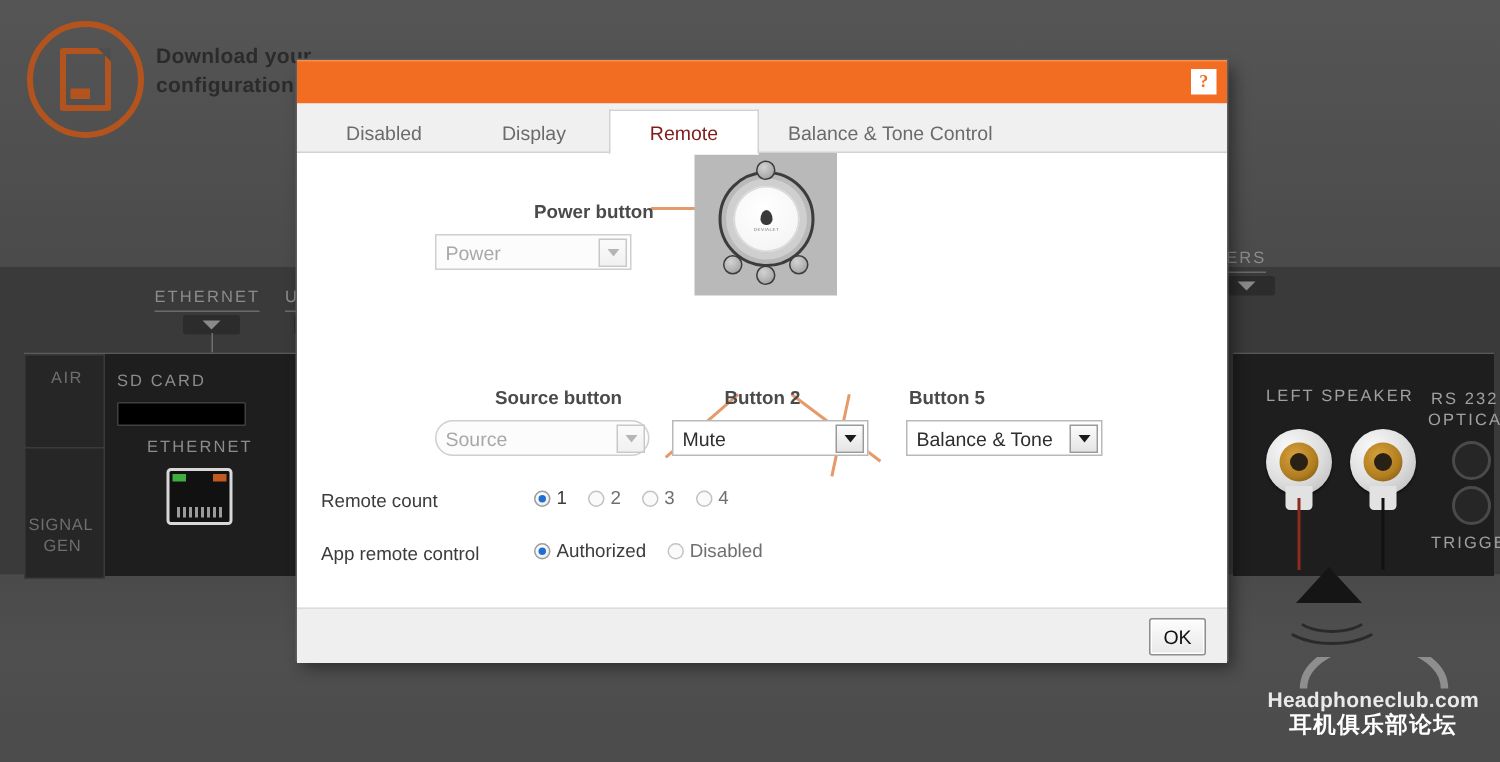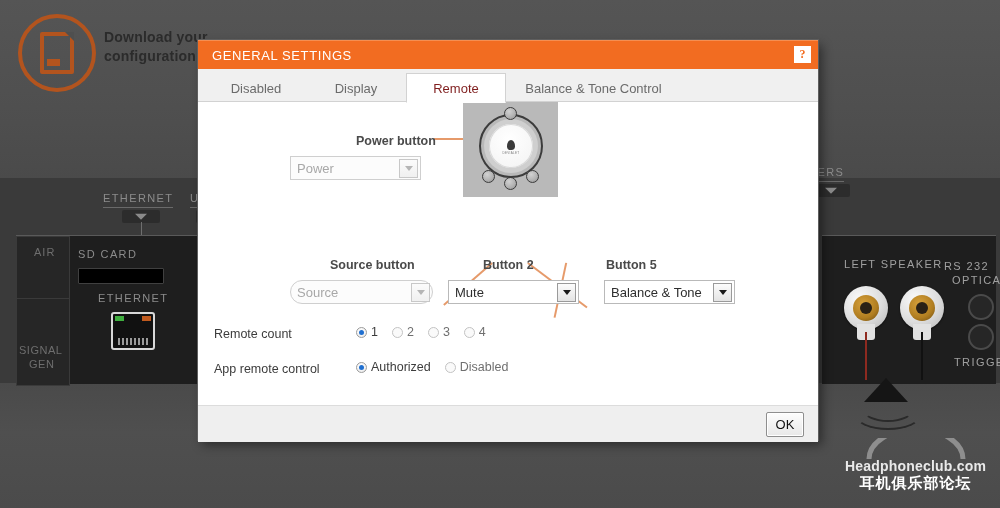--- a/index.html
+++ b/index.html
@@ -457,21 +457,21 @@
       <div class="lbl lbl-light" style="left:22px; top:22px;">LEFT SPEAKER</div>
 
       <div class="post" style="left:22px; top:50px;"></div>
       <div class="post-tab" style="left:35px; top:88px;"></div>
       <div class="wire red" style="left:43px; top:96px; height:48px;"></div>
 
       <div class="post" style="left:78px; top:50px;"></div>
       <div class="post-tab" style="left:91px; top:88px;"></div>
       <div class="wire black" style="left:99px; top:96px; height:48px;"></div>
 
-      <div class="lbl lbl-light" style="left:122px; top:24px;">RS 232</div>
+      <div class="lbl lbl-light" style="left:132px; top:24px;">RS 232</div>
       <div class="lbl lbl-light" style="left:130px; top:38px;">OPTICAL</div>
       <div class="jack-ring" style="left:146px; top:58px;"></div>
       <div class="jack-ring" style="left:146px; top:88px;"></div>
       <div class="lbl lbl-light" style="left:132px; top:120px;">TRIGGER</div>
     </div>
 
     <div class="spk-cone" style="left:864px; top:378px;"></div>
     <div class="spk-wave" style="left:862px; top:396px; width:48px; height:22px;"></div>
     <div class="spk-wave" style="left:854px; top:398px; width:64px; height:28px;"></div>
 
@@ -480,21 +480,20 @@
         <path d="M28 21 A47 30 0 0 1 122 21" fill="none" stroke="#8e8e8e" stroke-width="5"></path>
       </svg>
       <div style="color:#e9e9e9; font-size:14px; font-weight:bold; letter-spacing:.2px; margin-top:-2px;">Headphoneclub.com</div>
       <div style="color:#ffffff; font-size:15px; font-weight:bold; letter-spacing:1px;">耳机俱乐部论坛</div>
     </div>
   </div>
 
   <div class="dialog">
 
     <div class="dlg-titlebar">
-      <div class="dlg-title">GENERAL SETTINGS</div>
       <div class="help-btn">?</div>
     </div>
 
     <div class="tabstrip">
       <div class="tab" style="left:8px; width:100px;">Disabled</div>
       <div class="tab" style="left:108px; width:100px;">Display</div>
       <div class="tab active" style="left:208px; width:100px;">Remote</div>
       <div class="tab" style="left:308px; width:175px;">Balance &amp; Tone Control</div>
     </div>
 

